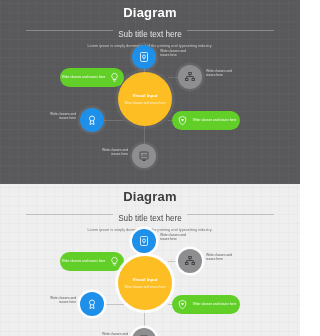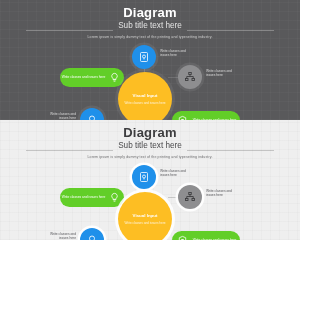--- a/index.html
+++ b/index.html
@@ -2,21 +2,21 @@
 <html><head>
 <meta charset="utf-8">
 <style>
   html,body{margin:0;padding:0;}
   body{
     width:300px;height:336px;overflow:hidden;
     font-family:"Liberation Sans",sans-serif;
     background:#ffffff;
   }
   .slide{
-    position:relative;width:300px;height:120px;overflow:hidden;
+    position:relative;width:300px;height:184px;overflow:hidden;
     box-sizing:border-box;
   }
   .slide.dark{
     background:
       repeating-linear-gradient(0deg, rgba(255,255,255,0.022) 0 1px, transparent 1px 9px),
       repeating-linear-gradient(90deg, rgba(255,255,255,0.022) 0 1px, transparent 1px 9px),
       #59595b;
   }
   .slide.light{
     background:
@@ -25,22 +25,22 @@
       #efefef;
   }
   .header{position:absolute;left:0;right:0;top:6px;text-align:center;}
   .title{
     font-size:13px;font-weight:bold;letter-spacing:.2px;line-height:14px;
     margin:0;
   }
   .dark .title{color:#ffffff;}
   .light .title{color:#3d3d3f;}
   .subrow{
-    display:flex;align-items:flex-end;justify-content:center;gap:5px;
-    margin-top:1px;padding:0 26px;
+    display:flex;align-items:flex-start;justify-content:center;gap:5px;
+    margin-top:10px;padding:0 26px;
   }
   .subline{flex:1;height:1px;}
   .dark .subline{background:rgba(255,255,255,0.28);}
   .light .subline{background:rgba(0,0,0,0.18);}
   .subtitle{font-size:8.2px;line-height:10px;white-space:nowrap;}
   .dark .subtitle{color:#e3e3e3;}
   .light .subtitle{color:#4a4a4c;}
   .lorem{
     font-size:3.6px;line-height:6px;margin-top:2.5px;letter-spacing:.1px;
   }

